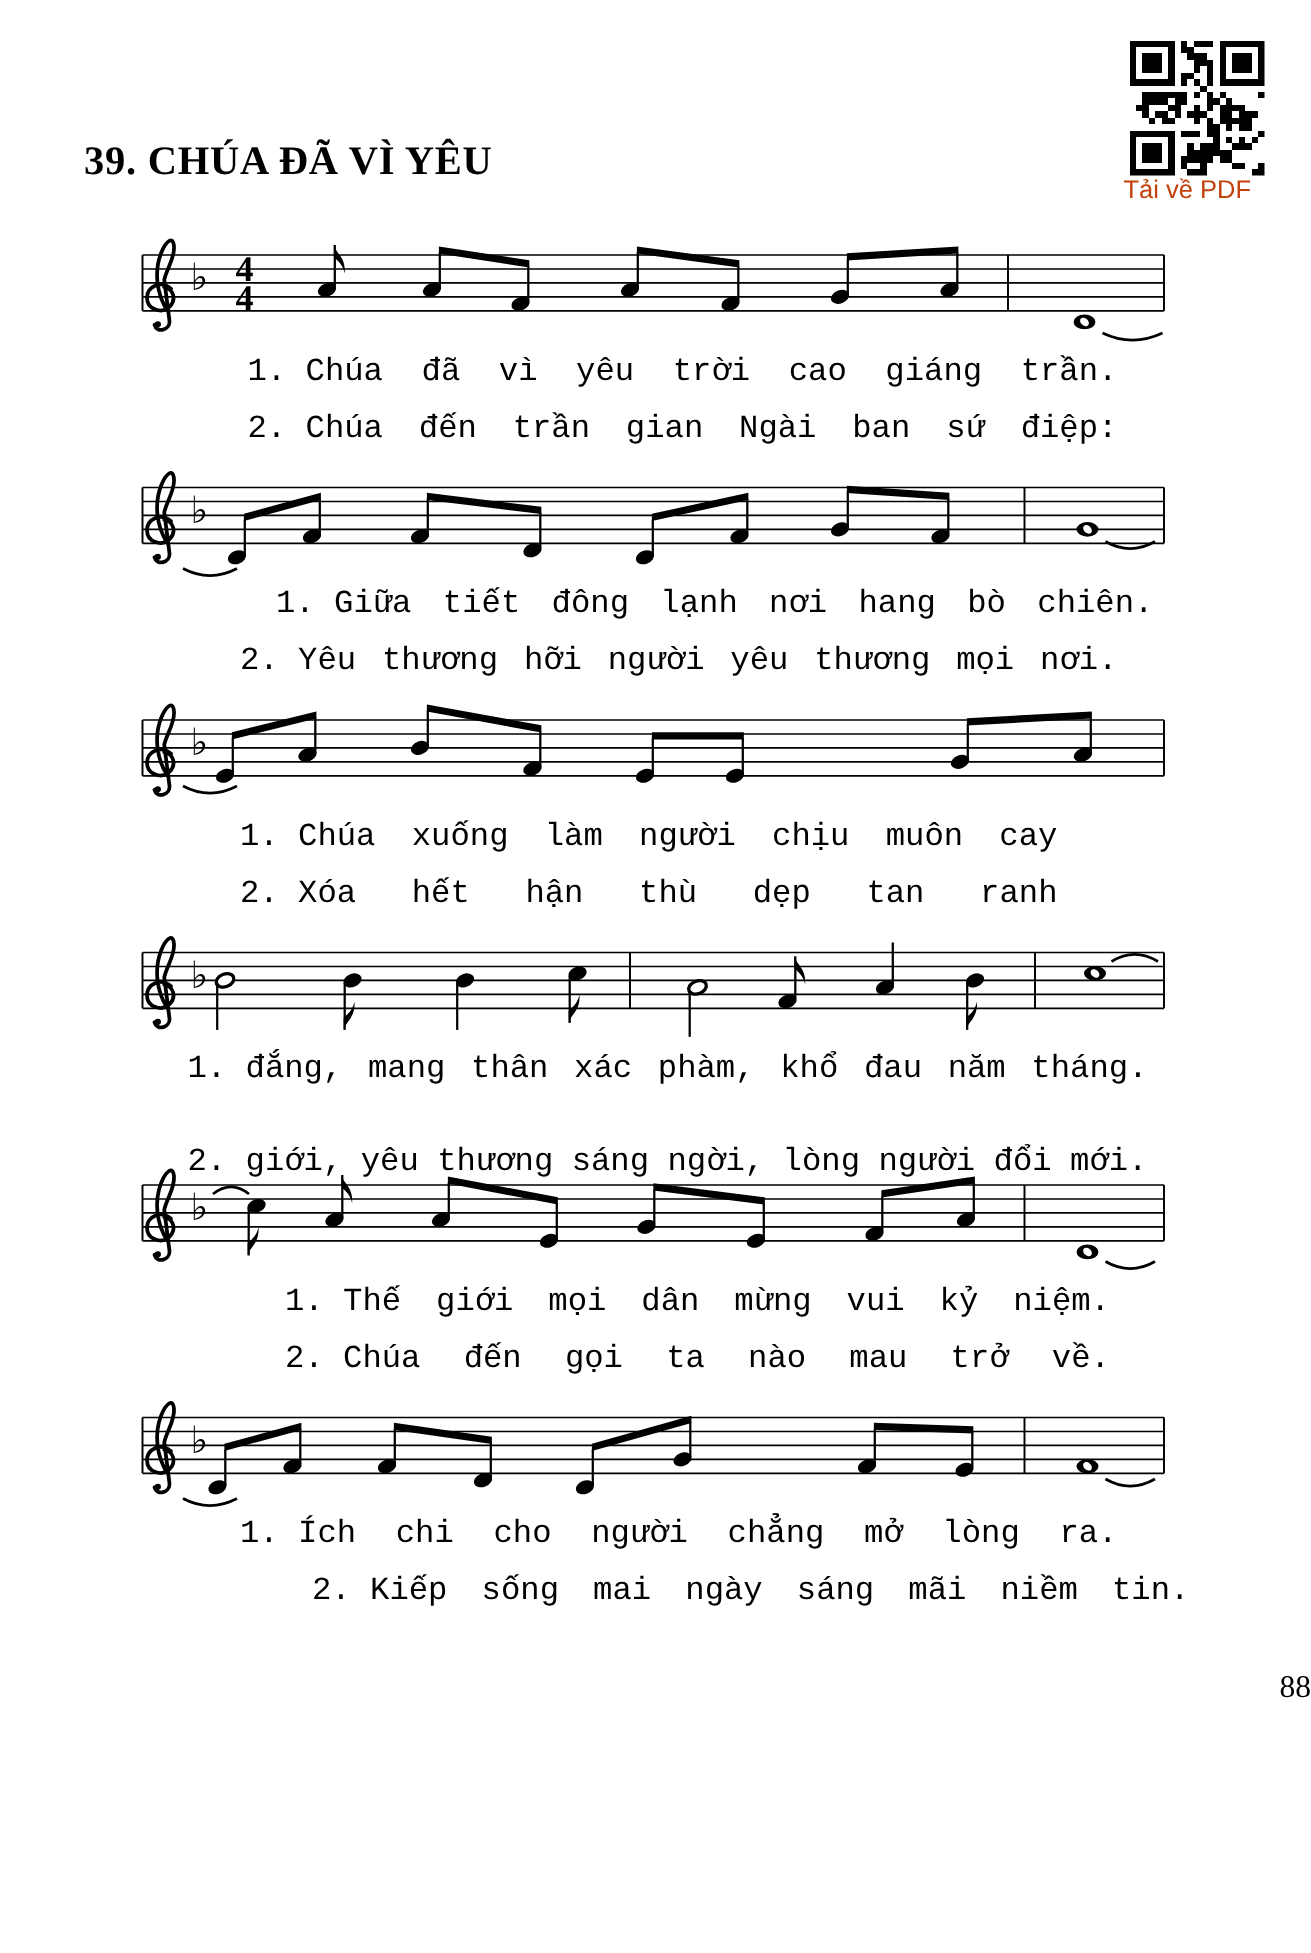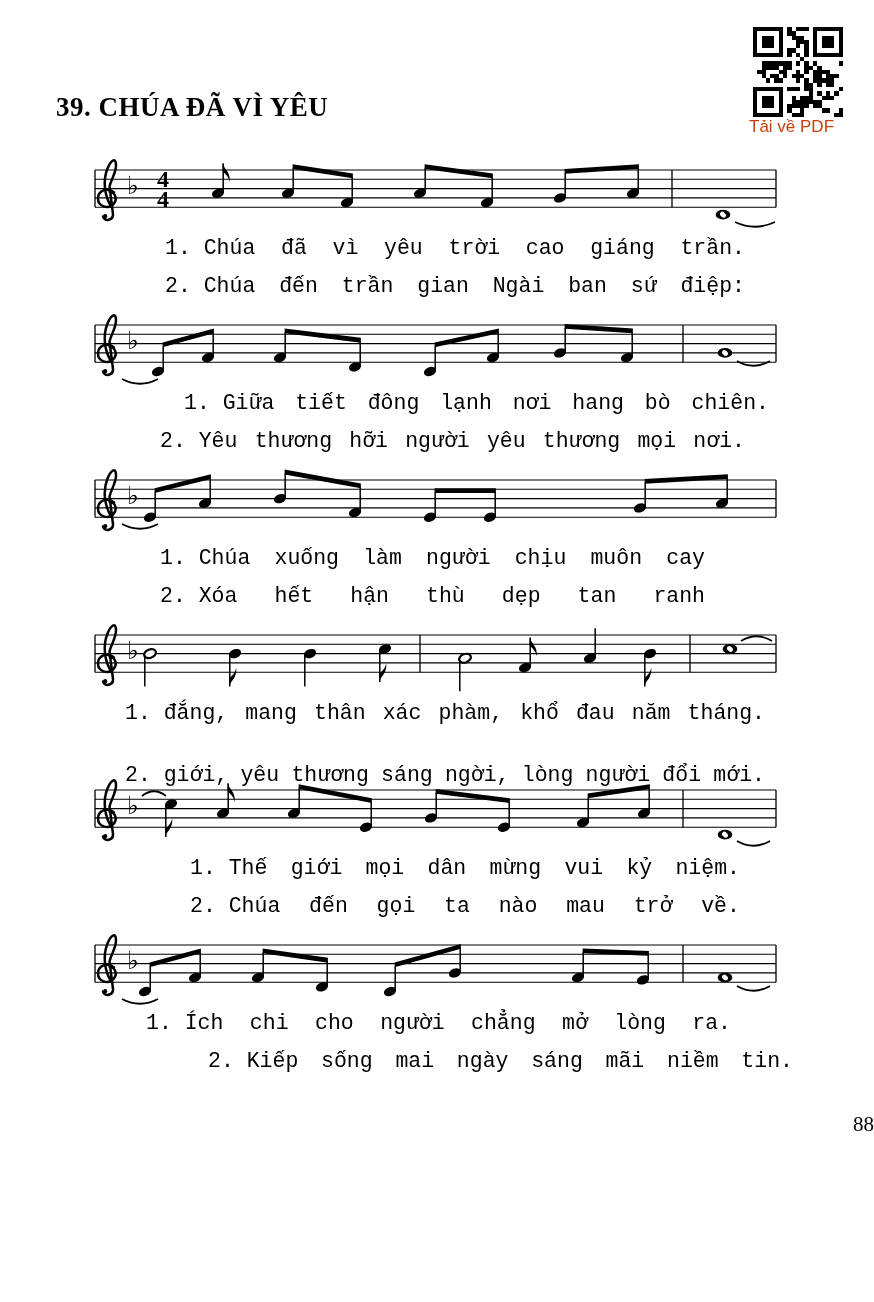--- a/index.html
+++ b/index.html
@@ -496,21 +496,21 @@
         <line x1="327.2" y1="985.35" x2="327.2" y2="961.85" stroke="#000" stroke-width="1.5"></line>
         <polygon points="394.6,962.5 460.9,943.9 460.9,948.6999999999999 394.6,967.3" fill="#000"></polygon>
         <line x1="395.2" y1="990" x2="395.2" y2="966.5" stroke="#000" stroke-width="1.5"></line>
         <line x1="460.2" y1="971.4" x2="460.2" y2="947.9" stroke="#000" stroke-width="1.5"></line>
         <polygon points="582.6,948.55 648.9,950.875 648.9,955.675 582.6,953.3499999999999" fill="#000"></polygon>
         <line x1="583.2" y1="976.05" x2="583.2" y2="952.55" stroke="#000" stroke-width="1.5"></line>
         <line x1="648.2" y1="978.375" x2="648.2" y2="954.875" stroke="#000" stroke-width="1.5"></line>
         <path d="M122,999 Q140,1008.5 158,999" fill="none" stroke="#000" stroke-width="1.8"></path>
         <path d="M737,986 Q753.5,995.5 770,986" fill="none" stroke="#000" stroke-width="1.8"></path>
       </svg>
-      <div class="lyrics" style="left: 146px; width: 585px; top: 1009px;">
+      <div class="lyrics" style="left: 160px; width: 585px; top: 1009px;">
         <span>1. Ích</span>
         <span>chi</span>
         <span>cho</span>
         <span>người</span>
         <span>chẳng</span>
         <span>mở</span>
         <span>lòng</span>
         <span>ra.</span>
       </div>
       <div class="lyrics" style="left: 160px; width: 585px; top: 1047px; margin-left: 48px;">

